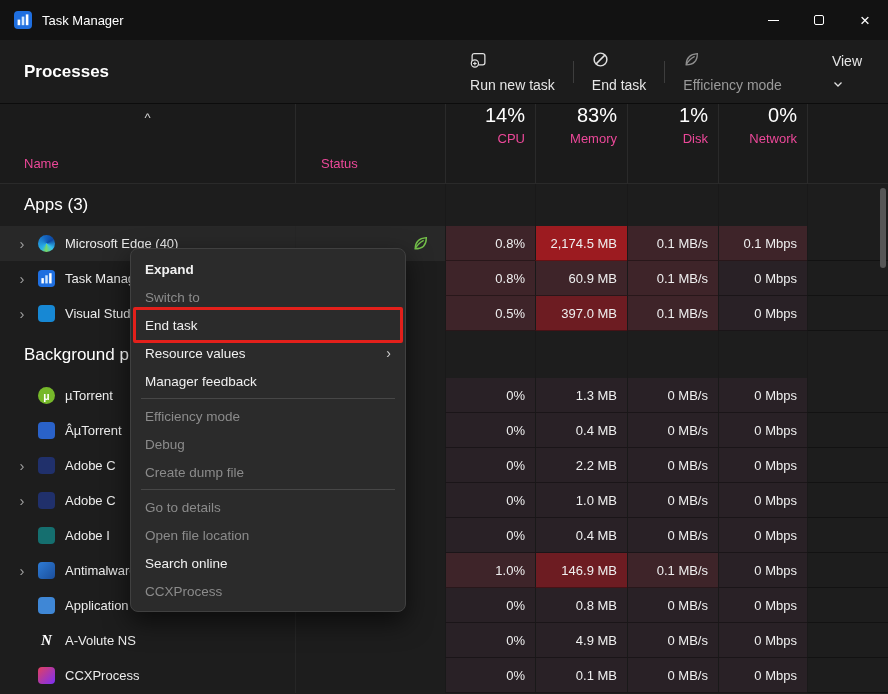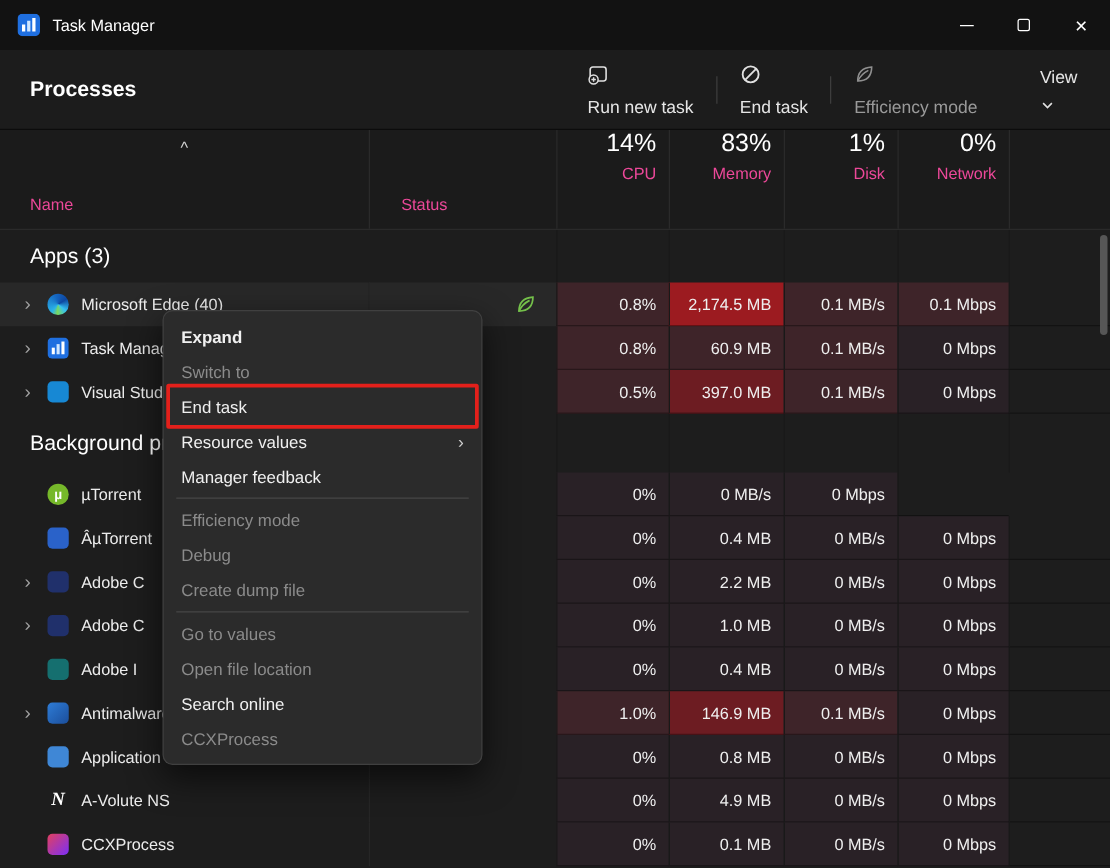--- a/index.html
+++ b/index.html
@@ -65,21 +65,21 @@
   .ic-utorrent2 { background:#2a62c9; }
   .ic-adobe { background:#20306b; }
   .ic-adobe3 { background:#156f6f; }
   .ic-defender { background:linear-gradient(135deg,#2e7cd6,#1b4e9b); }
   .ic-afh { background:#3f87d6; }
   .ic-avolute { background:transparent; color:#fff; font-weight:bold; font-style:italic; font-size:15px; font-family:"Liberation Serif",serif; }
   .ic-ccx { background:linear-gradient(135deg,#e2405f,#7b2ff7); }
   
   .scroll-thumb { position:absolute; right:2px; top:188px; width:6px; height:80px; background:#565656; border-radius:3px; }
   
-  .context-menu { position:absolute; left:130px; top:248px; width:256px; background:#2b2b2b;
+  .context-menu { position:absolute; left:130px; top:248px; width:276px; background:#2b2b2b;
                   border:1px solid #404040; border-radius:8px; box-shadow:0 10px 26px rgba(0,0,0,0.6);
                   padding:6px 0; z-index:10; }
   .menu-item { height:28px; padding:0 14px; font-size:13.5px; color:#f0f0f0; display:flex; align-items:center; position:relative; }
   .menu-item.bold { font-weight:bold; }
   .menu-item[data-enabled="false"] { color:#8b8b8b; }
   .menu-sep { height:1px; background:#474747; margin:3px 10px; }
   .submenu-arrow { margin-left:auto; color:#cfcfcf; font-size:14px; }
   .annotation { position:absolute; left:2px; right:2px; top:-4px; bottom:-4px; border:3px solid #e3201b; border-radius:2px; pointer-events:none; }
   svg { display:block; }
 </style>
@@ -257,20 +257,21 @@
   </div>
 
   <div class="row grid">
     <div class="name-cell">
       <span class="chev"></span>
       <span class="app-icon ic-utorrent">µ</span>
       <span class="pname">µTorrent</span>
     </div>
     <div class="status-cell"></div>
     <div class="cell" data-heat="0">0%</div>
+    <div class="cell" data-heat="0">1.3 MB</div>
     <div class="cell" data-heat="0">0 MB/s</div>
     <div class="cell" data-heat="0">0 Mbps</div>
     <div class="cell gutter"></div>
   </div>
 
   <div class="row grid">
     <div class="name-cell">
       <span class="chev"></span>
       <span class="app-icon ic-utorrent2"></span>
       <span class="pname">ÂµTorrent</span>
@@ -395,17 +396,17 @@
   <div class="menu-item" data-enabled="true">
     <span>Resource values</span>
     <span class="submenu-arrow">›</span>
   </div>
   <div class="menu-item" data-enabled="true">Manager feedback</div>
   <div class="menu-sep"></div>
   <div class="menu-item" data-enabled="false">Efficiency mode</div>
   <div class="menu-item" data-enabled="false">Debug</div>
   <div class="menu-item" data-enabled="false">Create dump file</div>
   <div class="menu-sep"></div>
-  <div class="menu-item" data-enabled="false">Go to values</div>
+  <div class="menu-item" data-enabled="false">Go to details</div>
   <div class="menu-item" data-enabled="false">Open file location</div>
   <div class="menu-item" data-enabled="true">Search online</div>
   <div class="menu-item" data-enabled="false">CCXProcess</div>
 </div>
 
 </body></html>

